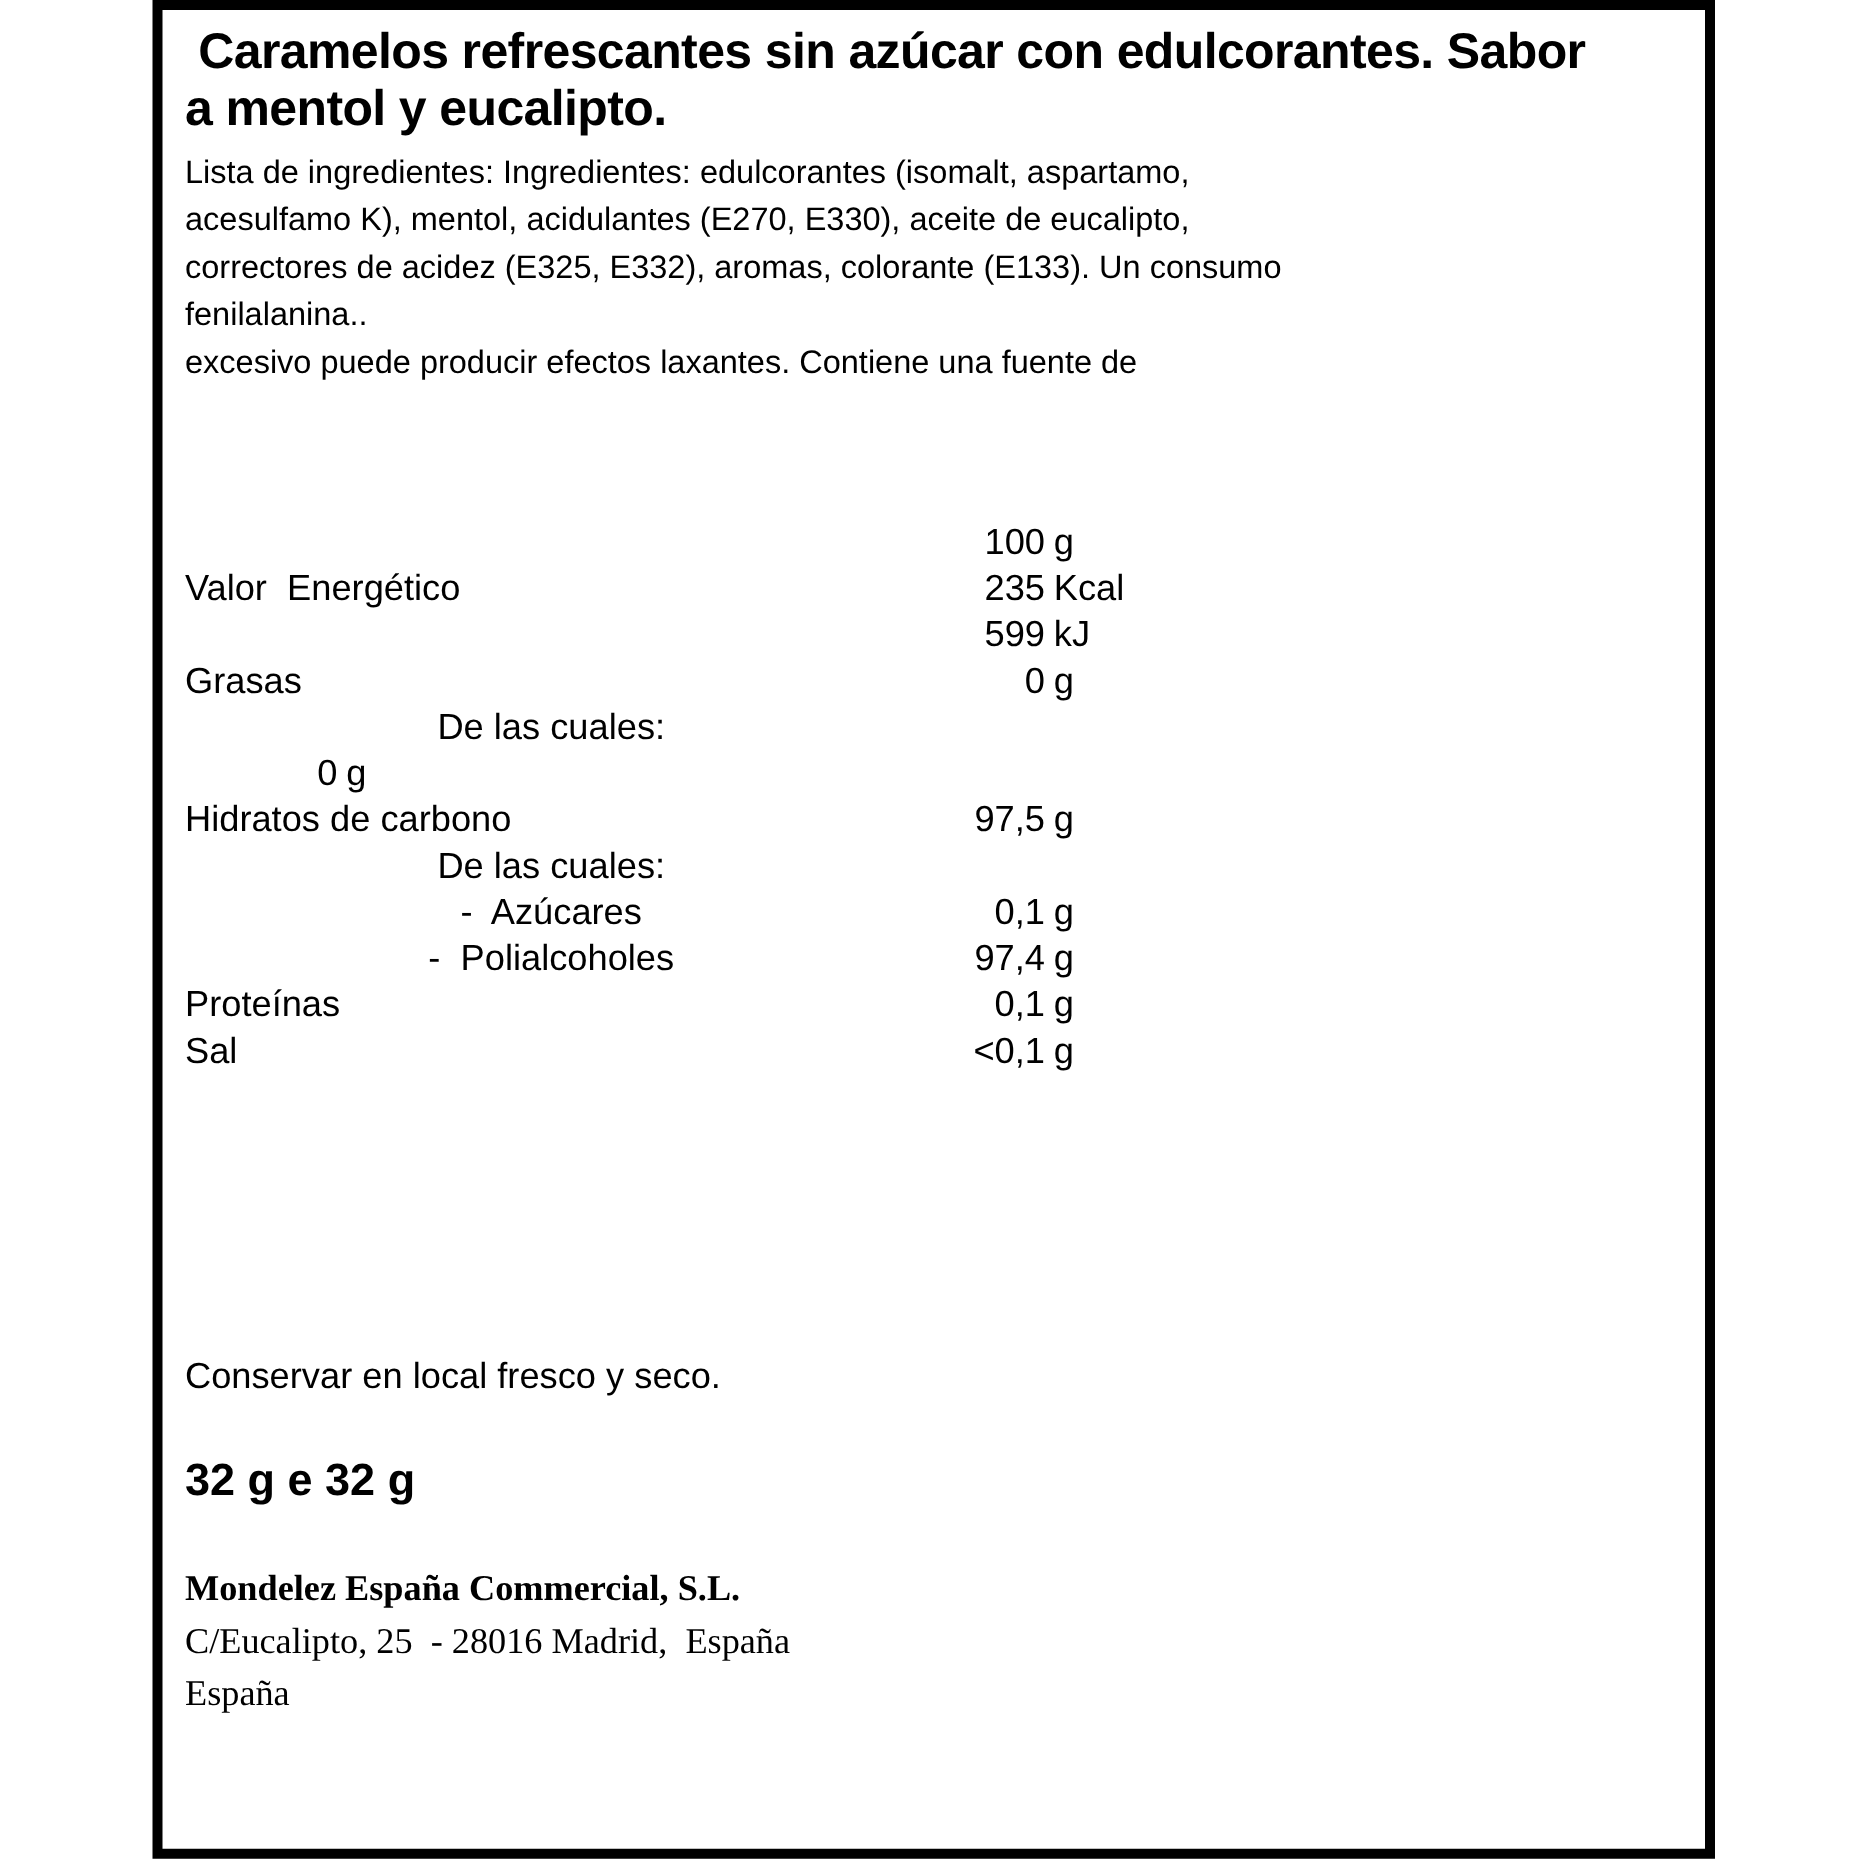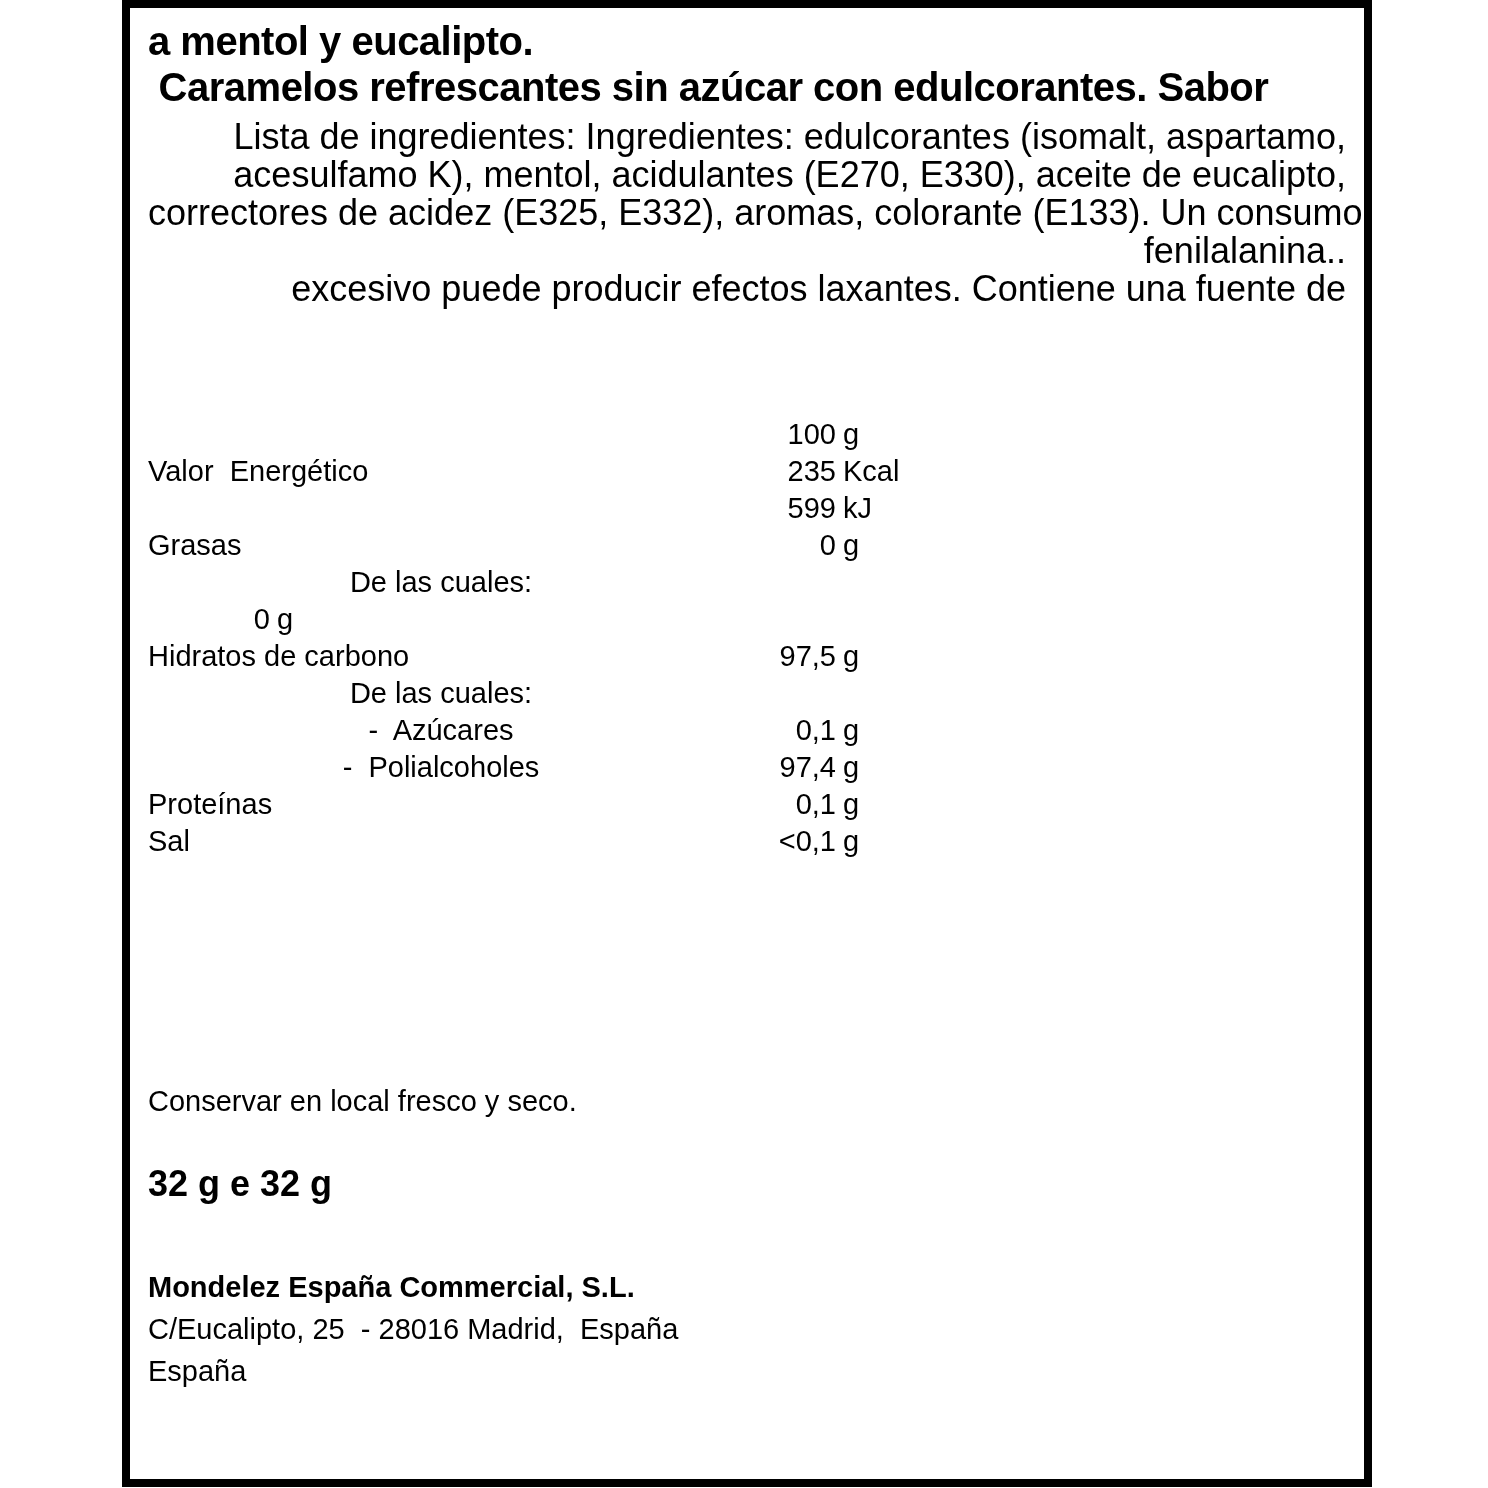--- a/index.html
+++ b/index.html
@@ -24,49 +24,48 @@
 
   .product-title {
     margin-top: 4px;
     font-size: 40px;
     font-weight: bold;
     line-height: 46px;
     letter-spacing: -0.5px;
   }
   .ingredients {
     margin-top: 8px;
-    font-size: 36px;
+    font-size: 26px;
     line-height: 38px;
-    text-align: right;
   }
 
   .nutrition { margin-top: 108px; font-size: 29px; }
   .n-row { display: flex; min-height: 37px; line-height: 37px; }
   .n-label { flex: 0 0 566px; white-space: pre; }
   .n-row.indent1 .n-label { padding-left: 20px; text-align: center; }
   .n-num { flex: 0 0 122px; text-align: right; white-space: pre; }
   .n-unit { padding-left: 7px; white-space: pre; }
 
   .storage { margin-top: 222px; font-size: 29px; line-height: 38px; }
   .net-weight { margin-top: 42px; font-size: 36px; font-weight: bold; line-height: 44px; }
 
-  .manufacturer { margin-top: 60px; font-size: 29px; line-height: 42px; }
+  .manufacturer { margin-top: 44px; font-size: 29px; line-height: 42px; font-family: Liberation Serif, serif; }
   .manufacturer .name { font-weight: bold; white-space: pre; }
   .manufacturer .address { white-space: pre; }
   .manufacturer .country { white-space: pre; }
 </style>
 </head>
 <body>
 
 <div class="page">
   <div class="frame">
 
     <div class="product-title">
+        <div class="line"> Caramelos refrescantes sin azúcar con edulcorantes. Sabor</div>
         <div class="line">a mentol y eucalipto.</div>
-        <div class="line"> Caramelos refrescantes sin azúcar con edulcorantes. Sabor</div>
       </div>
 
     <div class="ingredients">
         <div class="line">Lista de ingredientes: Ingredientes: edulcorantes (isomalt, aspartamo,</div>
         <div class="line">acesulfamo K), mentol, acidulantes (E270, E330), aceite de eucalipto,</div>
         <div class="line">correctores de acidez (E325, E332), aromas, colorante (E133). Un consumo</div>
         <div class="line">fenilalanina..</div>
         <div class="line">excesivo puede producir efectos laxantes. Contiene una fuente de</div>
       </div>
 

